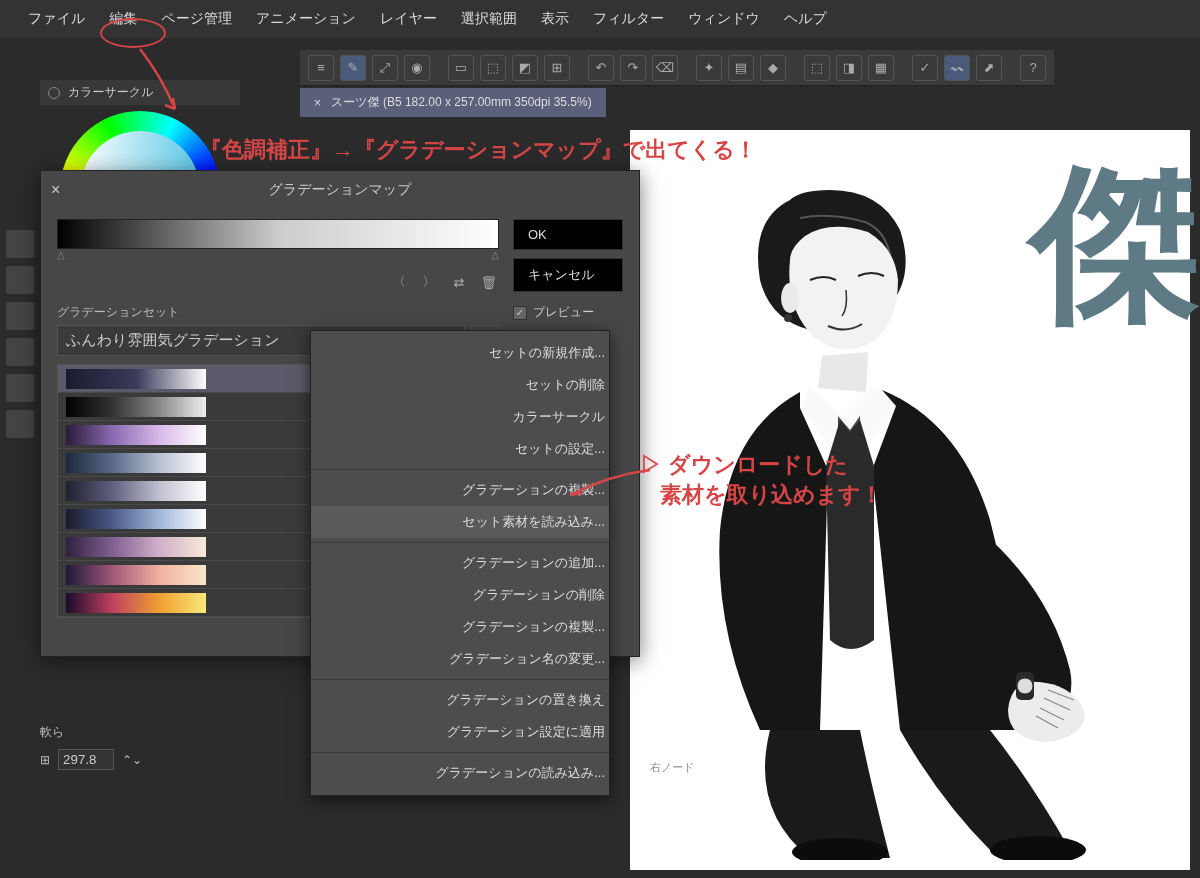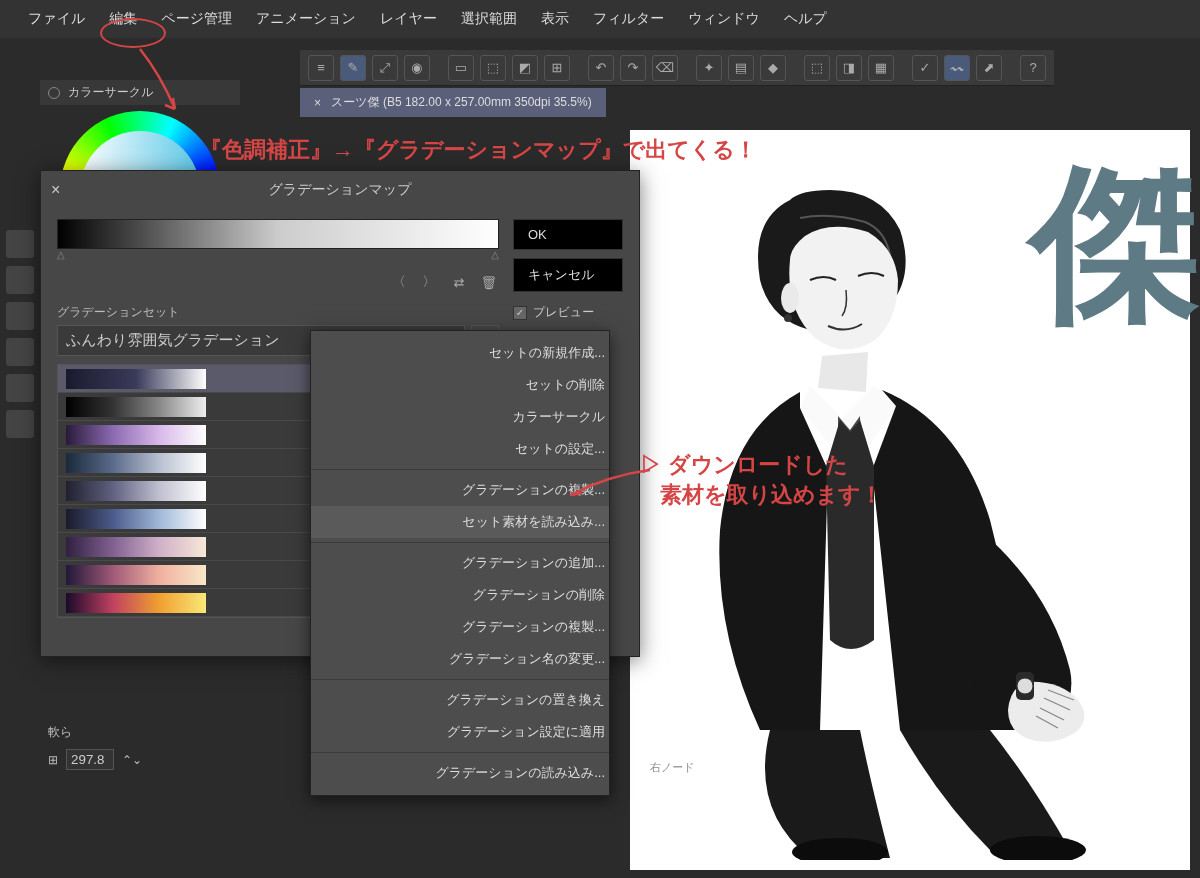--- a/index.html
+++ b/index.html
@@ -55,23 +55,23 @@
 .chk { display:flex; align-items:center; gap:6px; font-size:12px; margin-top:4px; }
 .chk .box { width:14px; height:14px; background:#666; border:1px solid #333; display:flex; align-items:center; justify-content:center; font-size:10px; }
 
 
 .ctx { position:absolute; left:310px; top:330px; width:300px; background:#4d4d4d; border:1px solid #222; box-shadow:0 4px 16px rgba(0,0,0,.6); z-index:20; padding:6px 0; }
 .ctx-item { padding:7px 4px; font-size:13px; color:#ddd; cursor:pointer;text-align:right; }
 .ctx-item.hl { background:#5a5a5a; }
 .ctx-sep { height:1px; background:#3a3a3a; margin:4px 0; }
 
 
-.props { position:absolute; left:48px; top:720px; width:240px; font-size:12px; color:#bbb; }
+.props { position:absolute; left:40px; top:720px; width:240px; font-size:12px; color:#bbb; }
 .props .row { display:flex; align-items:center; gap:8px; padding:4px 0; }
-.props input { width:48px; background:#333; border:1px solid #555; color:#ccc; padding:2px 4px; }
+.props input { width:56px; background:#333; border:1px solid #555; color:#ccc; padding:2px 4px; }
 
 
 .right-node { position:absolute; left:650px; top:760px; width:80px; font-size:11px; color:#888; }
 
 
 .anno { position:absolute; color:#d64545; font-size:22px; font-weight:600; pointer-events:none; z-index:50; font-family:"Yu Gothic",sans-serif; }
 .circle-anno { position:absolute; left:100px; top:18px; width:66px; height:30px; border:2px solid #d64545; border-radius:50%; z-index:50; pointer-events:none; }
 
 svg.arrow { position:absolute; z-index:50; pointer-events:none; }
 </style>

